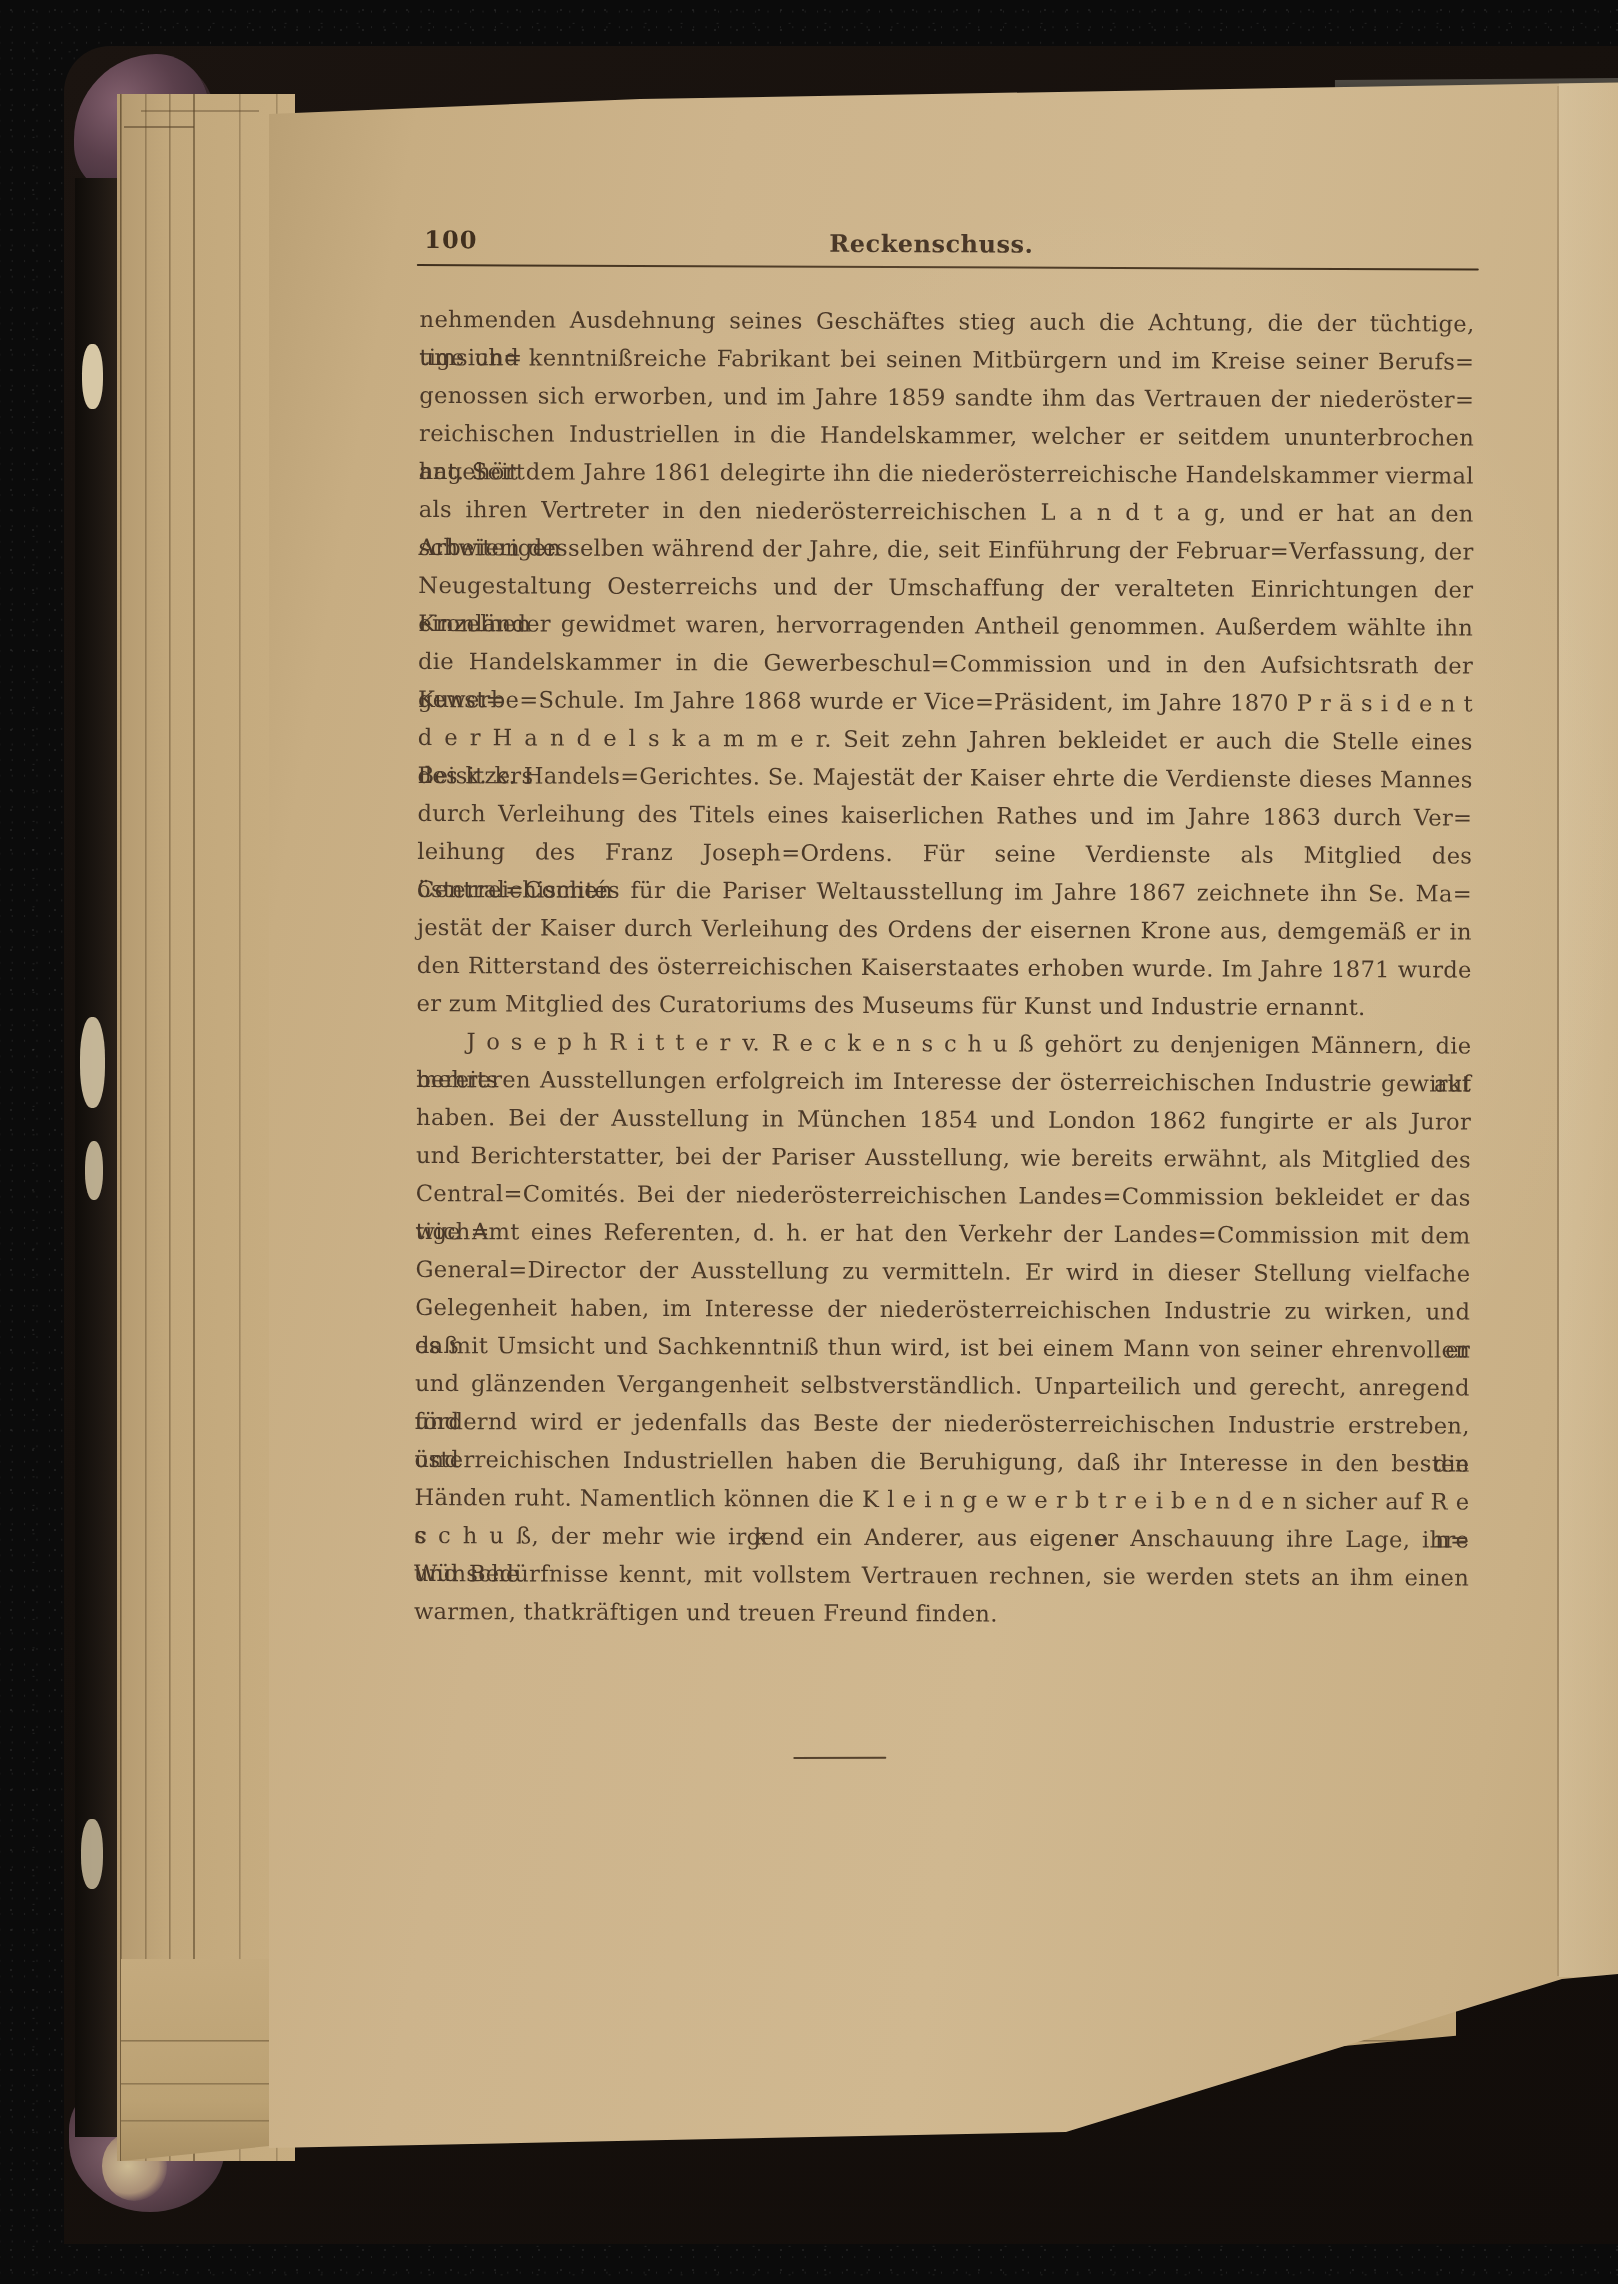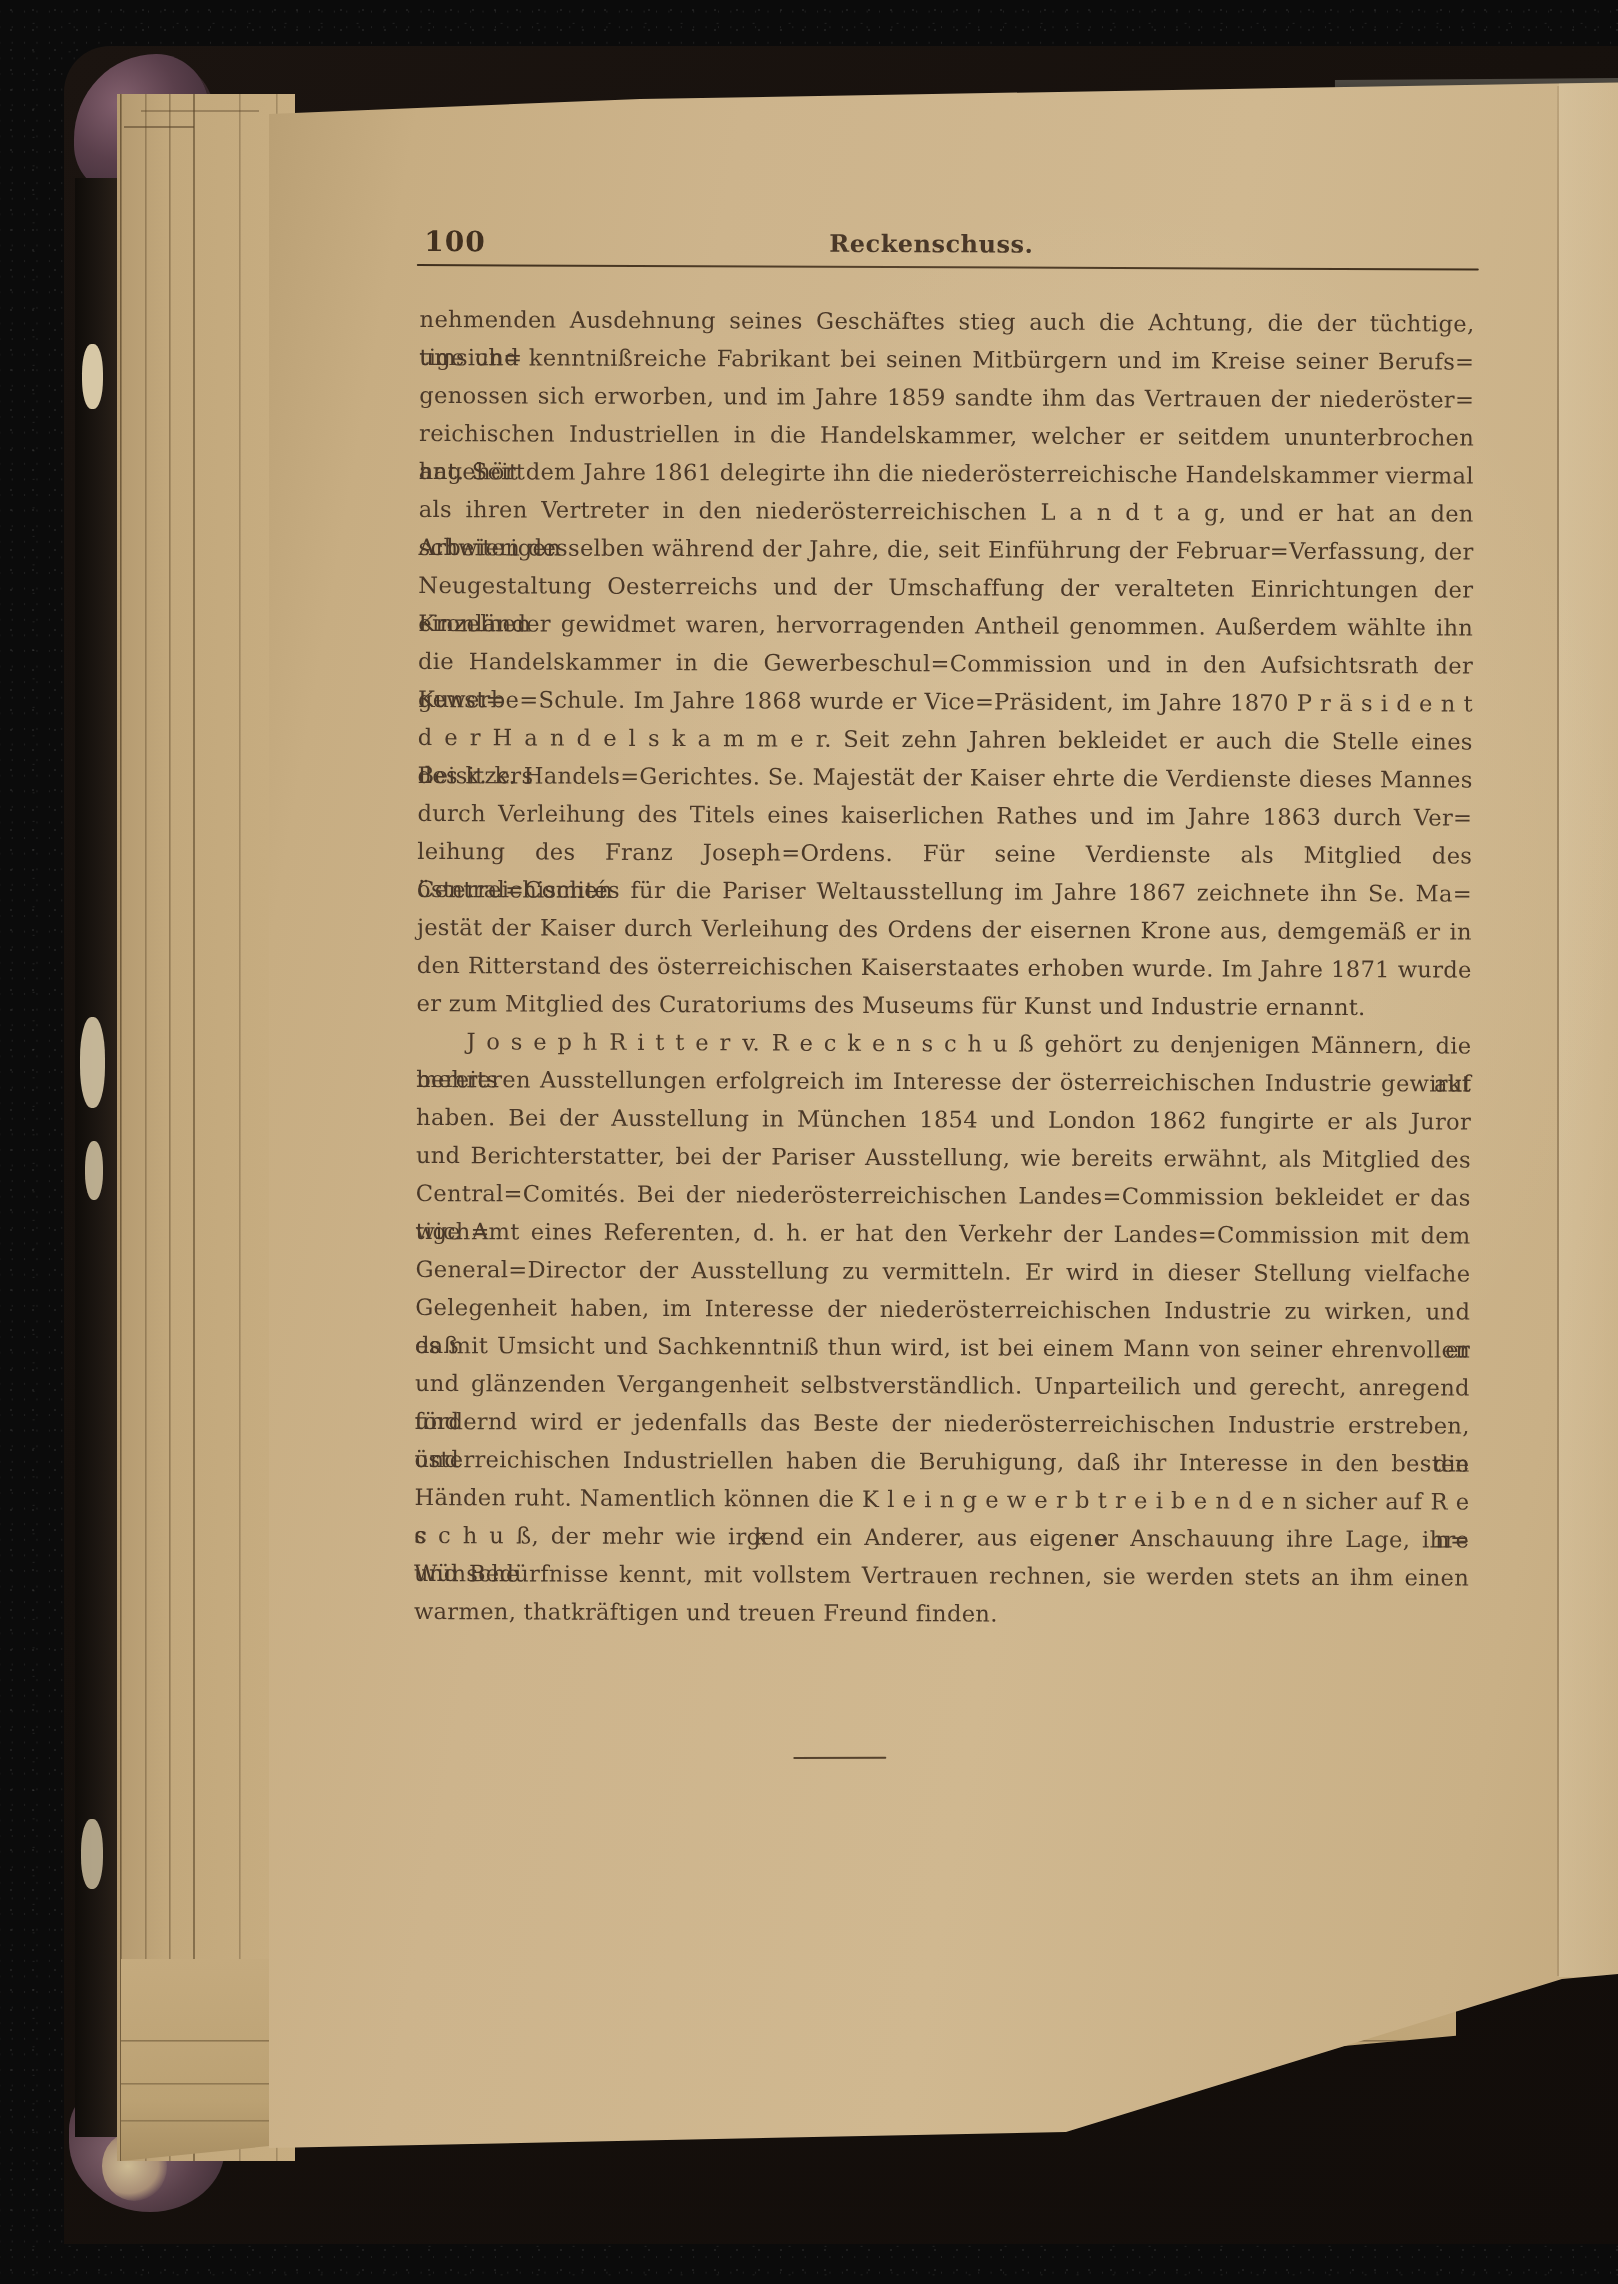--- a/index.html
+++ b/index.html
@@ -84,21 +84,21 @@
     position:absolute;left:1290px;top:7.5px;width:59px;height:1894px;
     background:linear-gradient(90deg,rgba(255,247,224,.18),rgba(255,247,224,.08));
   }
   .content{
     position:absolute;left:151px;top:145px;width:1055px;
     color:#483727;
     transform:rotate(0.25deg);transform-origin:0 0;
   }
   .header-row{position:relative;height:44px;}
   .page-number{
-    position:absolute;left:4.3px;top:5.4px;font-size:28px;font-weight:bold;
+    position:absolute;left:4.3px;top:5.4px;font-size:24px;font-weight:bold;
     letter-spacing:1.1px;color:#41301f;
   }
   .running-header{
     position:absolute;left:0;right:32px;top:6.5px;text-align:center;
     font-size:24px;font-weight:bold;color:#4a3828;letter-spacing:0.5px;
   }
   .header-rule{
     position:absolute;left:-3.2px;top:44px;width:1062px;height:1.6px;
     background:linear-gradient(90deg,#3f2f1d 0%,#55422c 45%,#3f2f1d 100%);
     border-radius:1.1px;

